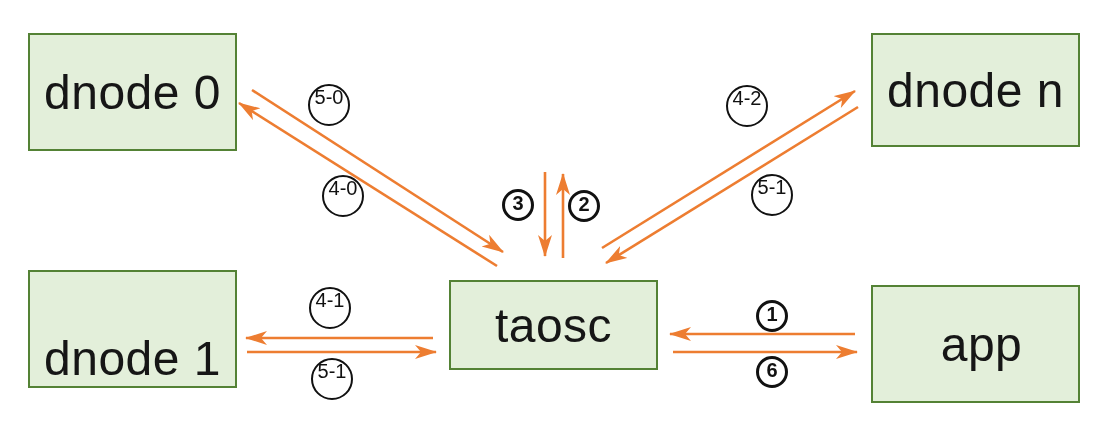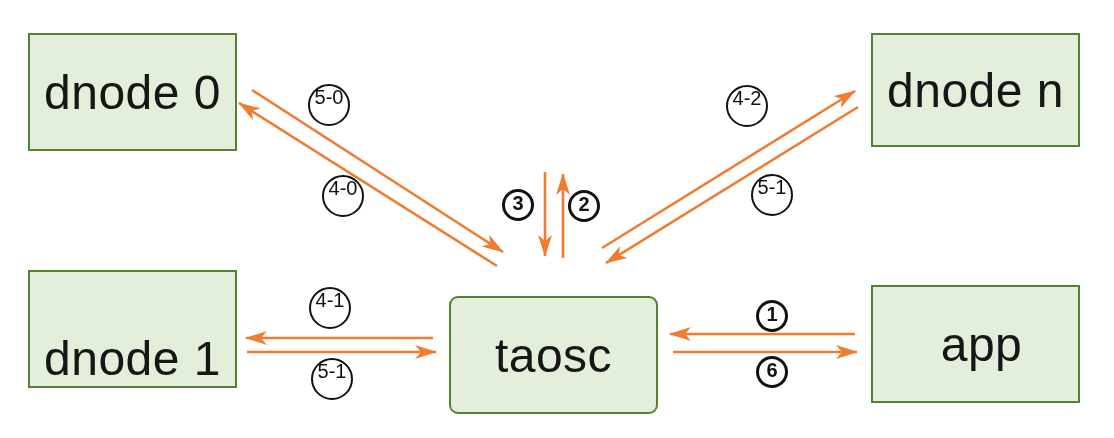--- a/index.html
+++ b/index.html
@@ -77,21 +77,21 @@
     </svg>
 <div class="node" style="left: 28px; top: 33px; width: 209px; height: 118px;">
       <span>dnode 0</span>
     </div>
     <div class="node" style="left: 871px; top: 33px; width: 209px; height: 114px;">
       <span>dnode n</span>
     </div>
     <div class="node" style="left: 28px; top: 270px; width: 209px; height: 118px; align-items: flex-end;">
       <span>dnode 1</span>
     </div>
-    <div class="node" style="left: 449px; top: 296px; width: 209px; height: 118px; border-radius: 9px;">
+    <div class="node" style="left: 449px; top: 280px; width: 209px; height: 90px;">
       <span>taosc</span>
     </div>
     <div class="node" style="left: 871px; top: 285px; width: 209px; height: 118px; padding-left: 12px;">
       <span>app</span>
     </div>
     <div class="lbl outlined" style="left: 308px; top: 84px;">
       <span>5-0</span>
     </div>
     <div class="lbl outlined" style="left: 322px; top: 175px;">
       <span>4-0</span>

